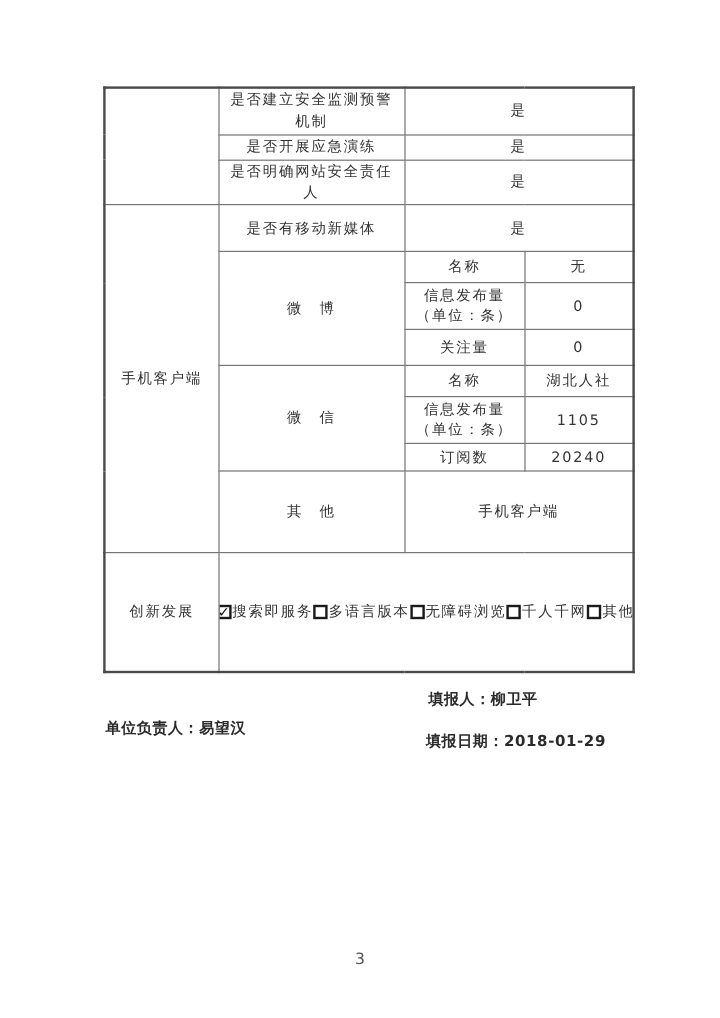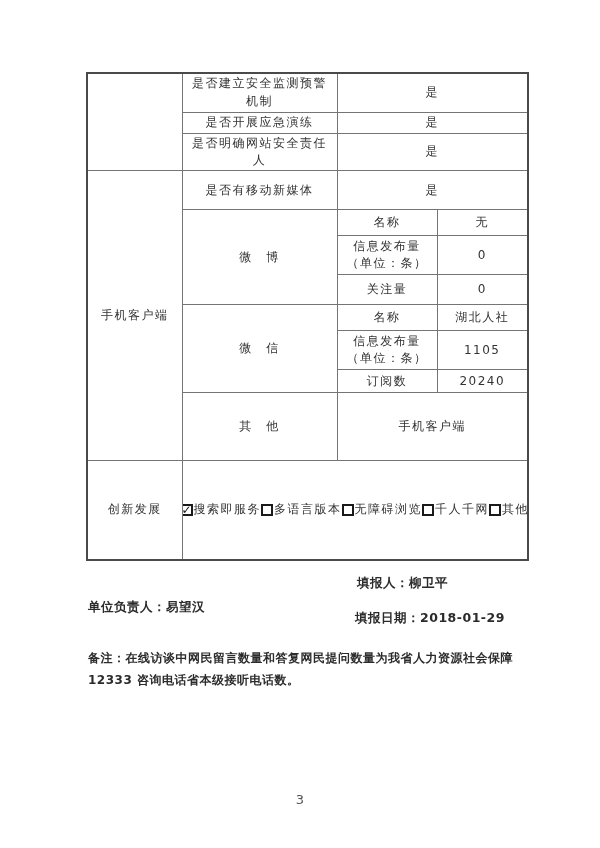--- a/index.html
+++ b/index.html
@@ -156,17 +156,15 @@
       </td>
     </tr>
   </tbody>
     </table>
 
   <div class="footer-item" style="left:88px;  top:599px;">单位负责人：易望汉</div>
   <div class="footer-item" style="left:357px; top:575px;">填报人：柳卫平</div>
 
   <div class="footer-item" style="left:355px; top:610px;">填报日期：2018-01-29</div>
 
-  <div class="note-line" style="top:650px;">备注：在线访谈中网民留言数量和答复网民提问数量为我省人力资源社会保障</div>
-  <div class="note-line" style="top:672px;">12333 咨询电话省本级接听电话数。</div>
 
   <div class="page-number">3</div>
 </div>
 
 </body></html>

